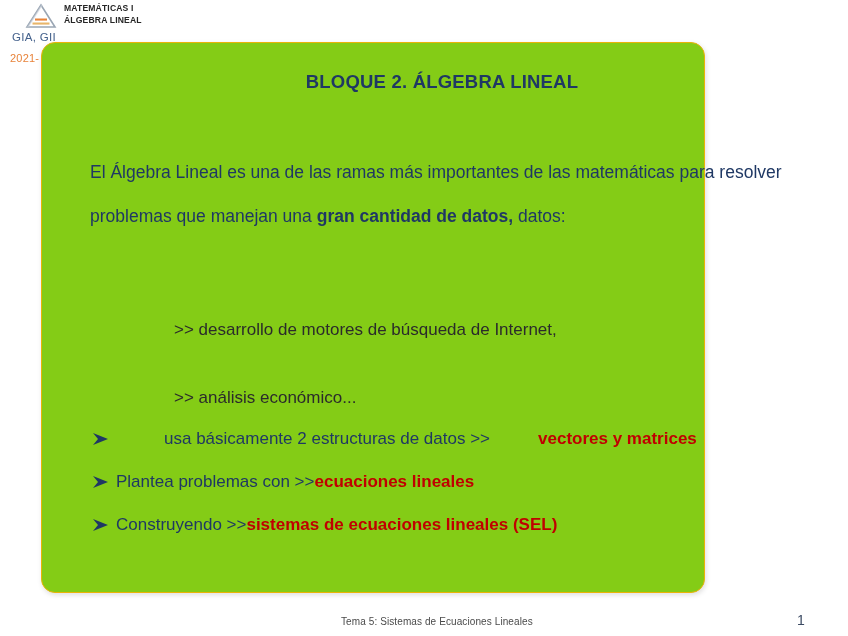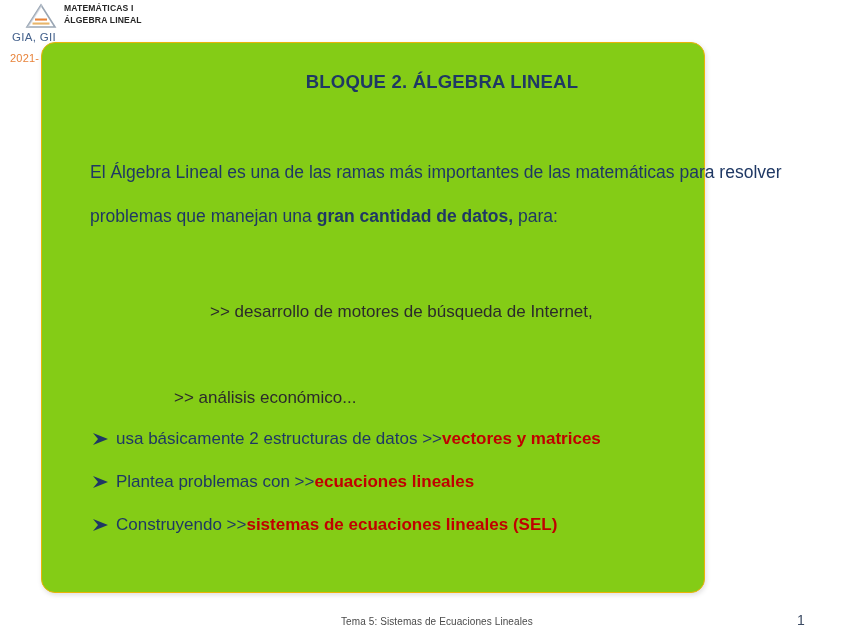--- a/index.html
+++ b/index.html
@@ -89,35 +89,35 @@
   #intro-paragraph b { font-weight: 700; }
 
   
   .sub-item {
     position: absolute;
     left: 132px;
     font-size: 17px;
     color: #2b2b2b;
     white-space: nowrap;
   }
-  #sub-item-0 { top: 259px; margin-left: 36px; }
+  #sub-item-0 { top: 277px; }
   #sub-item-1 { top: 302px; }
   #sub-item-2 { top: 345px; }
 
   
   .arrow-row {
     position: absolute;
     left: 50px;
     font-size: 17px;
     color: #1f3864;
     white-space: nowrap;
     display: flex;
     align-items: center;
   }
-  #arrow-row-0 { top: 386px; }
+  #arrow-row-0 { top: 386px; gap: 48px; }
   #arrow-row-1 { top: 429px; }
   #arrow-row-2 { top: 472px; }
 
   .arrow-bullet {
     display: inline-block;
     width: 24px;
     color: #1f3864;
     font-size: 16px;
     line-height: 1;
   }
@@ -164,21 +164,21 @@
   </div>
 
   <div id="course-code">GIA, GII</div>
   <div id="course-years">2021- 2022</div>
 </div>
 
 <div id="slide-card">
 
   <div id="slide-title">BLOQUE 2.  ÁLGEBRA LINEAL</div>
 
-  <p id="intro-paragraph"><span>El Álgebra Lineal es una de las ramas más importantes de las matemáticas para resolver problemas que manejan una </span><b>gran cantidad de datos,</b><span> para:</span></p>
+  <p id="intro-paragraph"><span>El Álgebra Lineal es una de las ramas más importantes de las matemáticas para resolver problemas que manejan una </span><b>gran cantidad de datos,</b><span> datos:</span></p>
 
   <div class="sub-item" id="sub-item-0">&gt;&gt; desarrollo de motores de búsqueda de Internet,</div>
   <div class="sub-item" id="sub-item-2">&gt;&gt;  análisis económico...</div>
 
   <div class="arrow-row" id="arrow-row-0">
     <span class="arrow-bullet">
       <svg width="17" height="14" viewBox="0 0 17 14">
         <path d="M1 1 L16 7 L1 13 L6 7 Z" fill="#1f3864"></path>
       </svg>
     </span>

